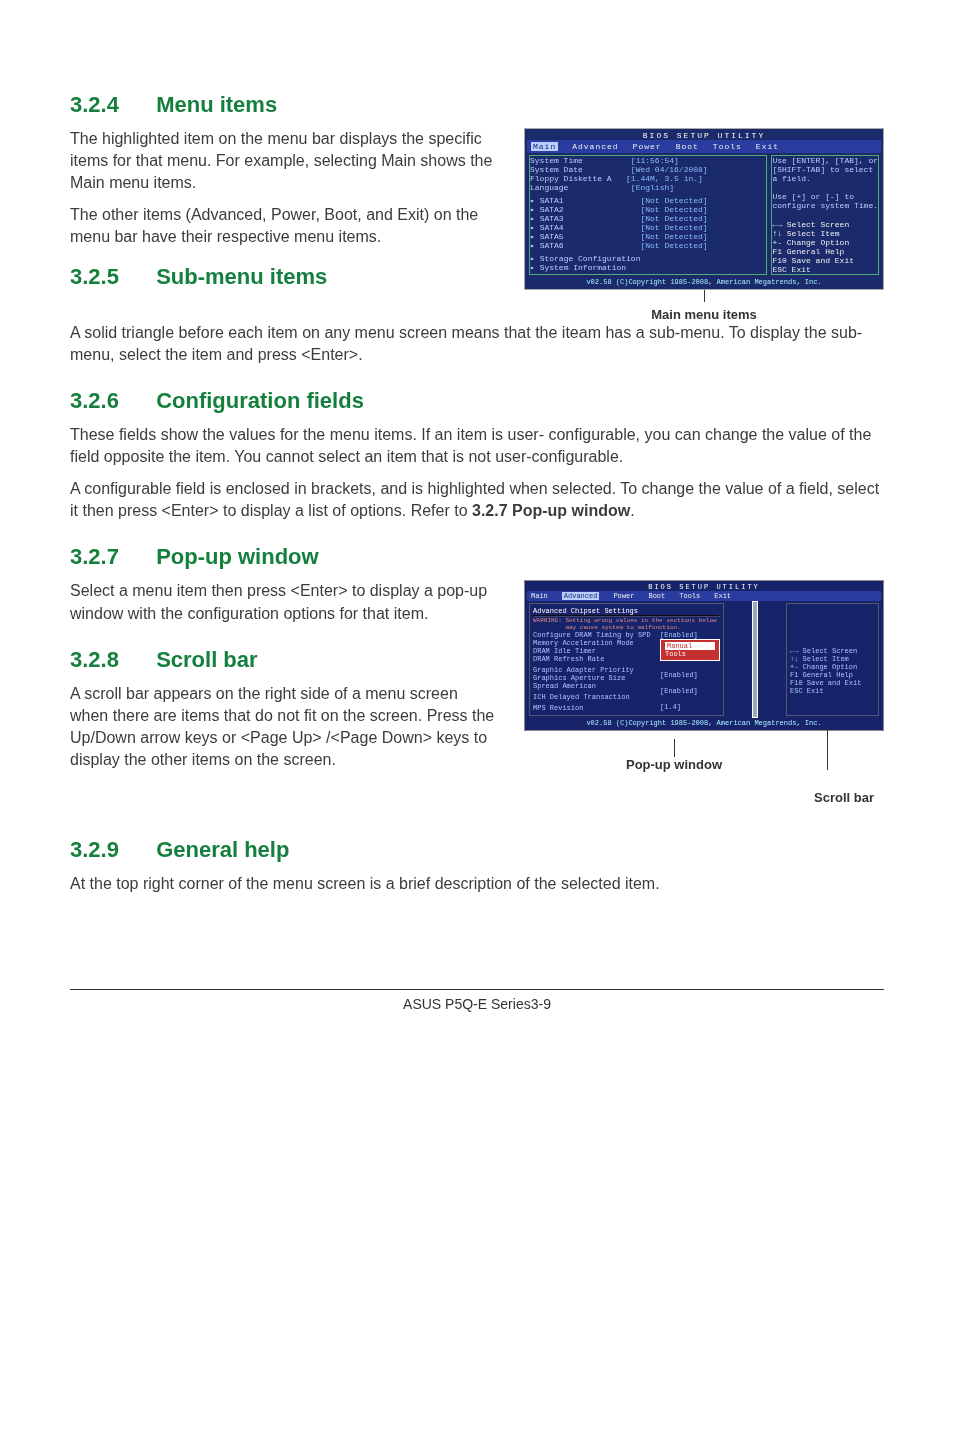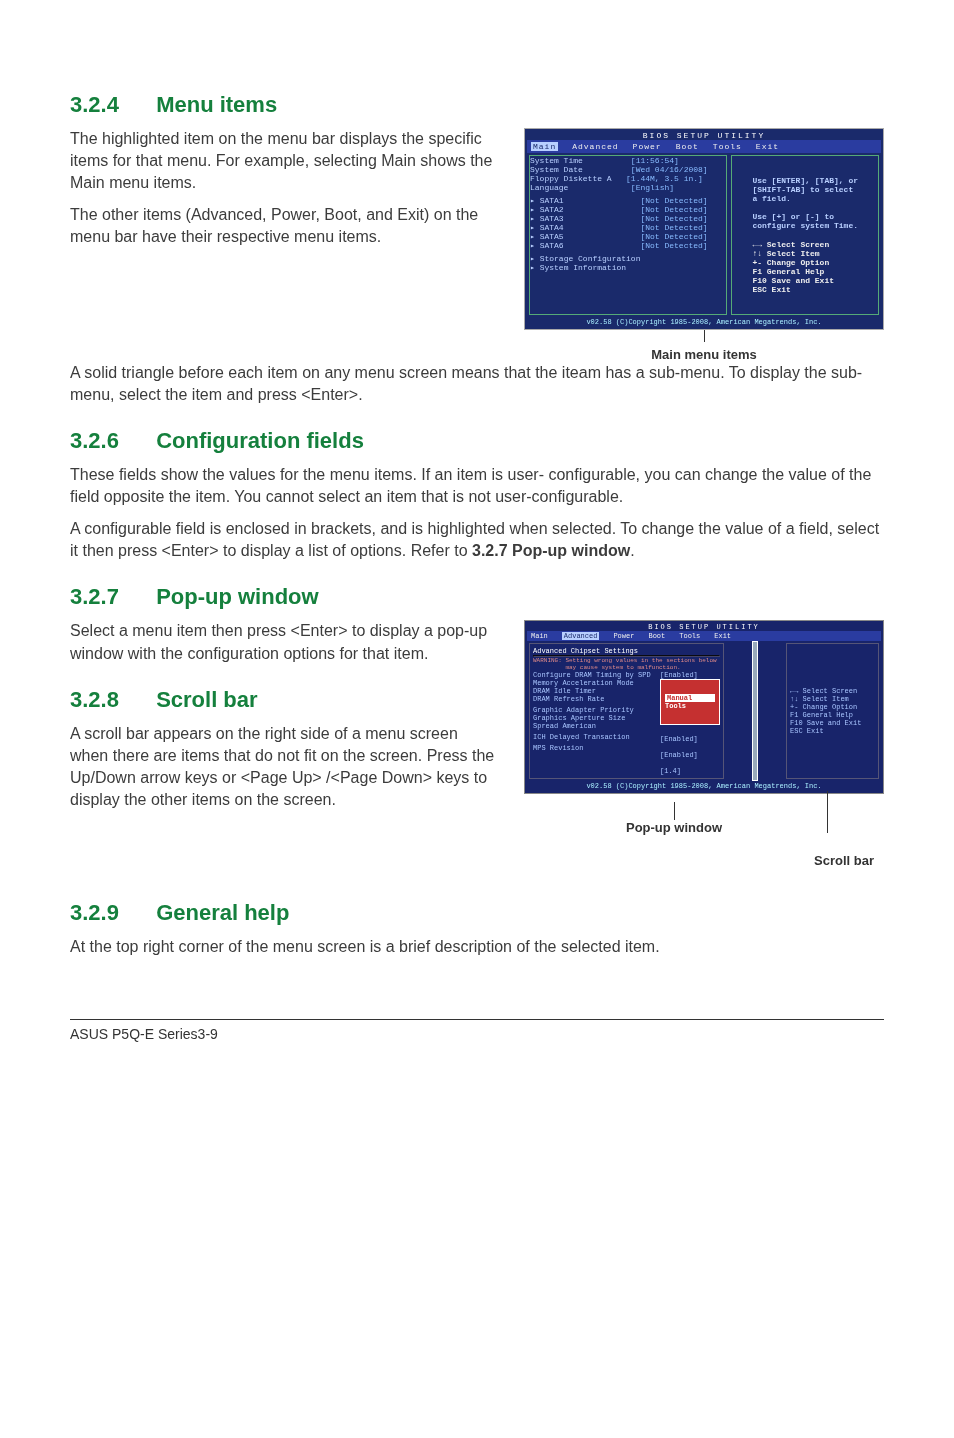--- a/index.html
+++ b/index.html
@@ -47,24 +47,23 @@
   }
   .bios-tabs span.active { background:#b8cfff; color:#1a2a6b; padding:0 2px; }
   .bios-body { display:flex; }
   .bios-left {
     flex: 2.3;
     border:1px solid #5a7;
     margin:2px;
   }
   .bios-right {
     flex: 1;
-    padding:20px;
+    padding:0;
     border:1px solid #5a7;
     margin:2px;
-    font-weight:bold;
   }
   .bios-left div, .bios-right div { white-space: nowrap; }
   .bios-left .val { color:#88bbff; }
   .bios-left .tri::before { content:"▸ "; color:#b8cfff; }
   .bios-right .hl { color:#eee; }
   .bios-foot { text-align:center; color:#aef; padding:1px; font-size:7px; }
   .main-label {
     text-align:center;
     font-size:13px;
     font-weight:bold;
@@ -89,46 +88,49 @@
   }
   .bios2-tabs { background:#2a3ca0; color:#eee; padding:1px 4px; display:flex; gap:14px; }
   .bios2-tabs span.active { background:#b8cfff; color:#1a2a6b; padding:0 2px; }
   .bios2-body { display:flex;gap:26px; }
   .bios2-left { flex:2.2; border:1px solid #557; margin:2px; padding:3px; position:relative; }
   .bios2-right { flex:1; border:1px solid #557; margin:2px; padding:3px; }
   .popup-box {
     background:#c53030;
     color:#fff;
     border:1px solid #fff;
-    padding:14px 4px;
+    padding:2px 4px;
     width:60px;
     font-size:7px;
     margin:4px auto 4px 90px;
-    font-weight:bold;
   }
   .scroll-ind { width:6px; background:#9ab; border:1px solid #fff; }
   .sub-labels { position:relative; margin-top:8px; }
   .pop-lbl { font-size:13px; font-weight:bold; text-align:center; margin-left:-60px; }
   .scr-lbl { font-size:13px; font-weight:bold; text-align:right; padding-right:10px; margin-top:18px; }
   .pop-line { border-left:1px solid #333; height:18px; margin:0 auto; width:0; position:relative; left:-30px; }
   .scr-line { border-left:1px solid #333; height:42px; width:0; position:absolute; right:56px; top:-44px; }
-  .footer-line { border-top:1px solid #333; margin-top:60px; padding-top:6px; display:flex; justify-content:flex-start; font-size:14px; color:#333; }
+  .footer-line { border-top:1px solid #333; margin-top:93px; padding-top:6px; display:flex; justify-content:center; font-size:14px; color:#333; }
   .right-fig { float:right; width:360px; margin-left:20px; margin-bottom:10px; }
 </style>
 </head>
 <body>
 
 <h2>
   <span class="sect-num">3.2.4</span>
   <span>Menu items</span>
 </h2>
 <div class="col-wrap">
   <div class="col-text">
     <p>The highlighted item on the menu bar displays the specific items for that menu. For example, selecting Main shows the Main menu items.</p>
     <p>The other items (Advanced, Power, Boot, and Exit) on the menu bar have their respective menu items.</p>
+    <h2 style="margin-top:16px;">
+      <span class="sect-num">3.2.5</span>
+      <span>Sub-menu items</span>
+    </h2>
   </div>
   <div style="width:360px;">
     <div class="bios">
       <div style="text-align:center;color:#fff;letter-spacing:2px;">BIOS SETUP UTILITY</div>
       <div class="bios-tabs">
         <span class="active">Main</span>
         <span>Advanced</span>
         <span>Power</span>
         <span>Boot</span>
         <span>Tools</span>

